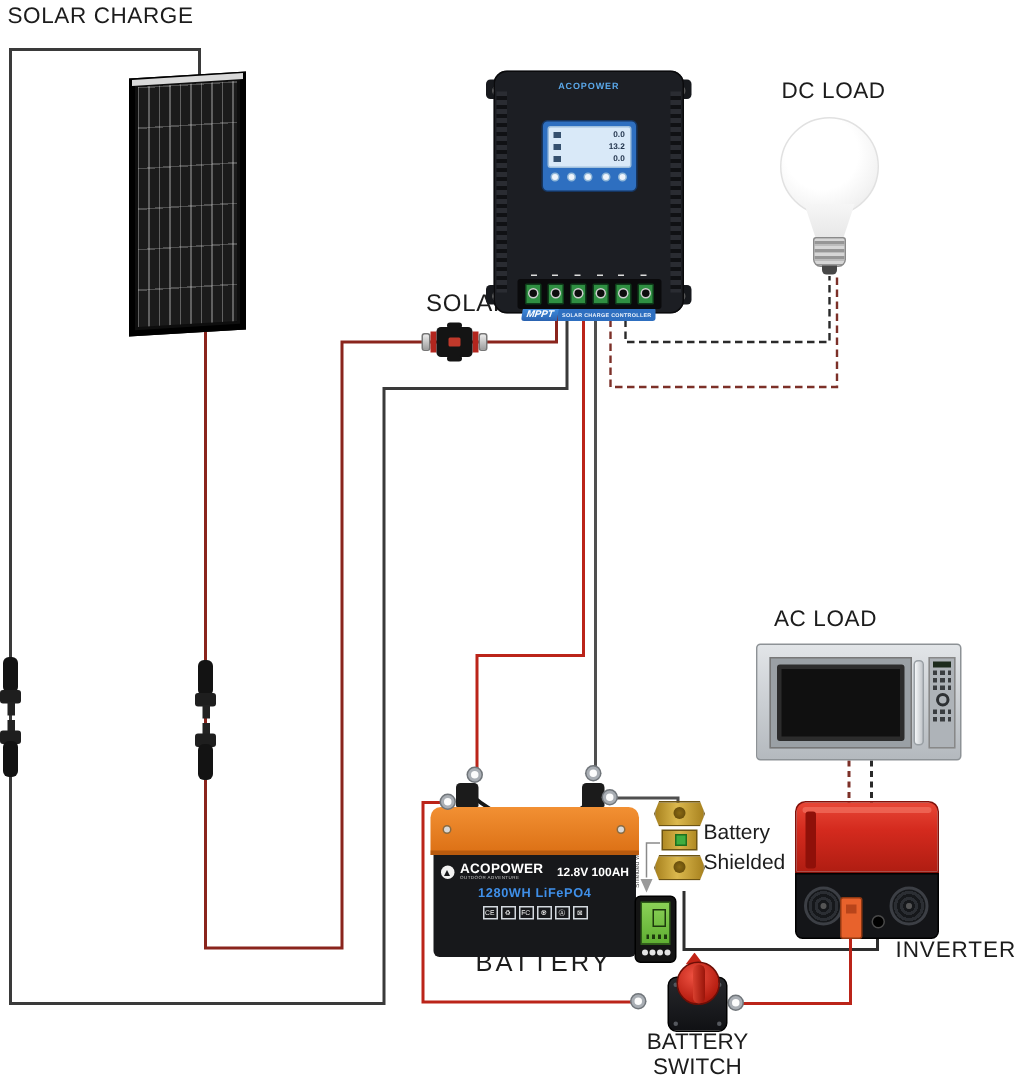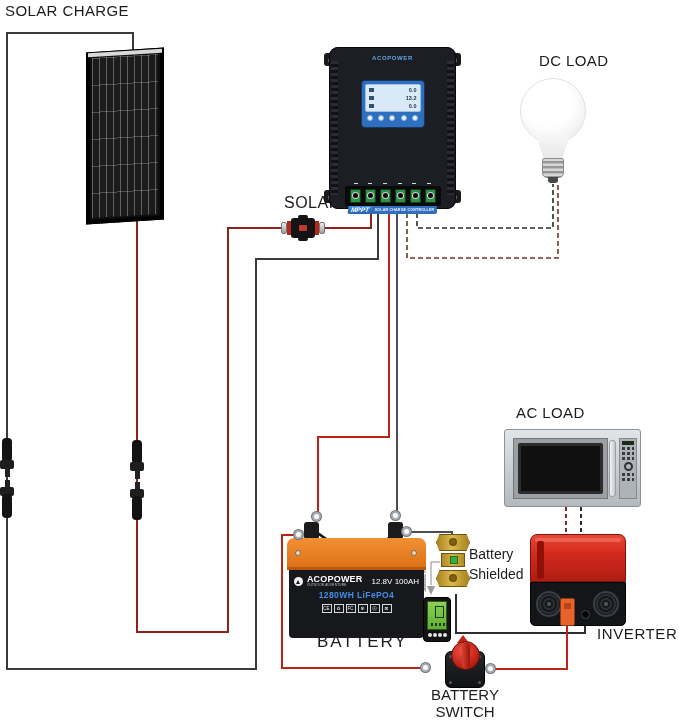--- a/index.html
+++ b/index.html
@@ -4,21 +4,21 @@
 <style>
   html,body{margin:0;padding:0;background:#fff;}
   #canvas{
     position:relative;width:679px;height:722px;background:#fff;overflow:hidden;
     font-family:"Liberation Sans",sans-serif;color:#1c1c1c;
   }
   #wires{position:absolute;left:0;top:0;width:679px;height:722px;}
   .lbl{position:absolute;white-space:nowrap;color:#1c1c1c;}
   .lbl-solar{left:5px;top:2px;font-size:15px;letter-spacing:.4px;}
   .lbl-cc{left:300px;top:17px;font-size:15px;letter-spacing:.4px;}
-  .lbl-dc{left:539px;top:52px;font-size:15px;letter-spacing:.4px;}
+  .lbl-dc{left:521px;top:52px;font-size:15px;letter-spacing:.4px;}
   .lbl-fuse{left:284px;top:194px;font-size:16px;letter-spacing:.5px;}
   .lbl-ac{left:516px;top:404px;font-size:15px;letter-spacing:.4px;}
   .lbl-batmon{left:469px;top:544px;font-size:14px;line-height:20px;}
   .lbl-battery{left:317px;top:632px;font-size:17px;letter-spacing:2px;}
   .lbl-inverter{left:597px;top:625px;font-size:15px;letter-spacing:.6px;}
   .lbl-batswitch{left:423px;top:686px;width:84px;text-align:center;font-size:15px;line-height:17px;}
   .lbl-shielded{left:422px;top:556px;font-size:4.5px;color:#444;writing-mode:vertical-rl;transform:rotate(180deg);height:36px;}
 
   
   .solar-panel{position:absolute;left:86px;top:50px;width:78px;height:172px;
@@ -98,21 +98,21 @@
   .battery{position:absolute;left:287px;top:538px;width:139px;height:102px;}
   .bat-top{position:absolute;left:0;top:0;width:139px;height:32px;background:linear-gradient(#f29033,#db6f14);border-radius:7px 7px 0 0;
     box-shadow:inset 0 -3px 0 #b85a0e;}
   .bat-screw{position:absolute;width:4px;height:4px;border-radius:50%;background:#d9d9d9;border:1px solid #8a6a40;}
   .bat-body{position:absolute;left:2px;top:32px;width:135px;height:68px;background:#17181b;border-radius:0 0 4px 4px;text-align:center;}
   .bat-row1{margin-top:5px;display:flex;justify-content:center;align-items:center;gap:4px;}
   .bat-logo{width:9px;height:9px;border-radius:50%;background:#f2f2f2;position:relative;}
   .bat-logo::after{content:"";position:absolute;left:2px;top:3px;width:0;height:0;border-left:2.5px solid transparent;border-right:2.5px solid transparent;border-bottom:4px solid #17181b;}
   .bat-brand{font-size:9px;font-weight:bold;color:#fff;letter-spacing:.2px;line-height:8px;text-align:left;}
   .bat-tag{font-size:3px;color:#c9c9c9;letter-spacing:.3px;text-align:left;}
-  .bat-spec{font-size:8px;font-weight:normal;color:#fff;margin-left:5px;}
+  .bat-spec{font-size:8px;font-weight:bold;color:#fff;margin-left:5px;}
   .bat-line1{margin-top:3px;font-size:8.5px;font-weight:bold;color:#3f8fe8;letter-spacing:.4px;}
   .bat-line2{display:inline-block;margin-top:1px;font-size:8.5px;font-weight:bold;color:#fff;border-bottom:1.5px solid #3f8fe8;padding-bottom:1px;}
   .bat-icons{margin-top:4px;display:flex;justify-content:center;gap:2px;}
   .bat-ic{width:10px;height:9px;border:1px solid #d4d9df;box-sizing:border-box;color:#eee;font-size:4.5px;line-height:7px;overflow:hidden;}
   .bat-post{position:absolute;top:-16px;width:15px;height:16px;background:#1b1b1b;border-radius:3px 3px 1px 1px;}
 
   
   .ring{position:absolute;width:9px;height:9px;border-radius:50%;background:#fcfcfc;border:2.5px solid #a9aeb4;box-sizing:border-box;box-shadow:0 0 0 1px #70757a;}
 
   

